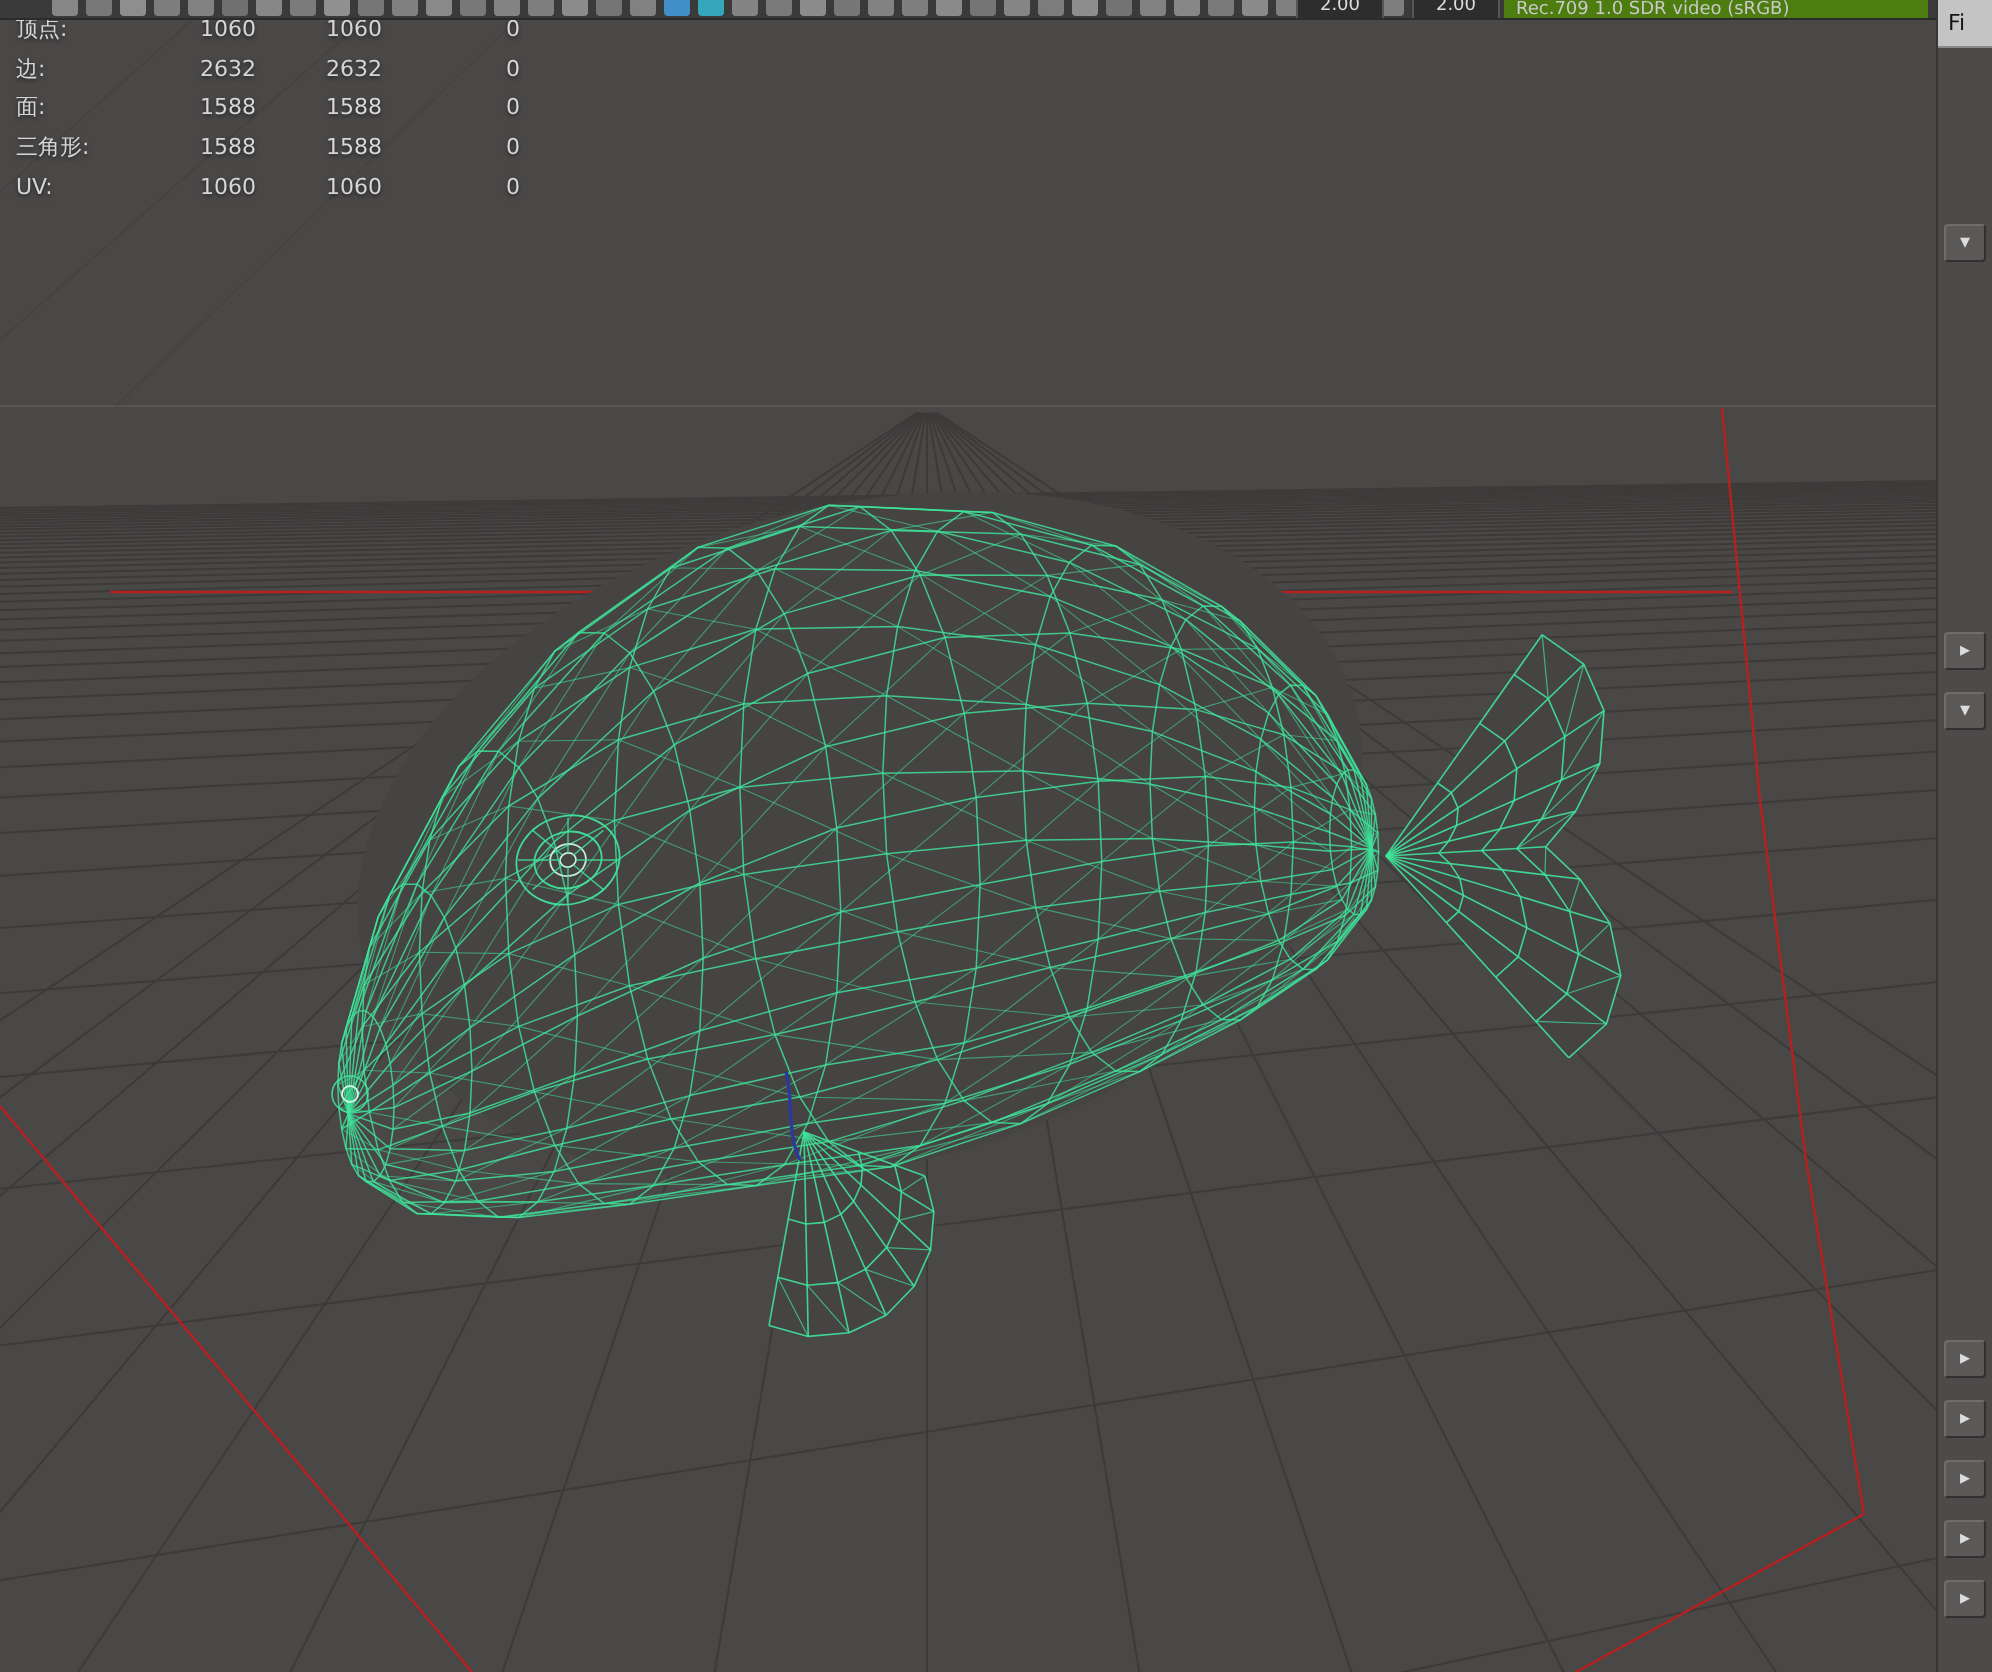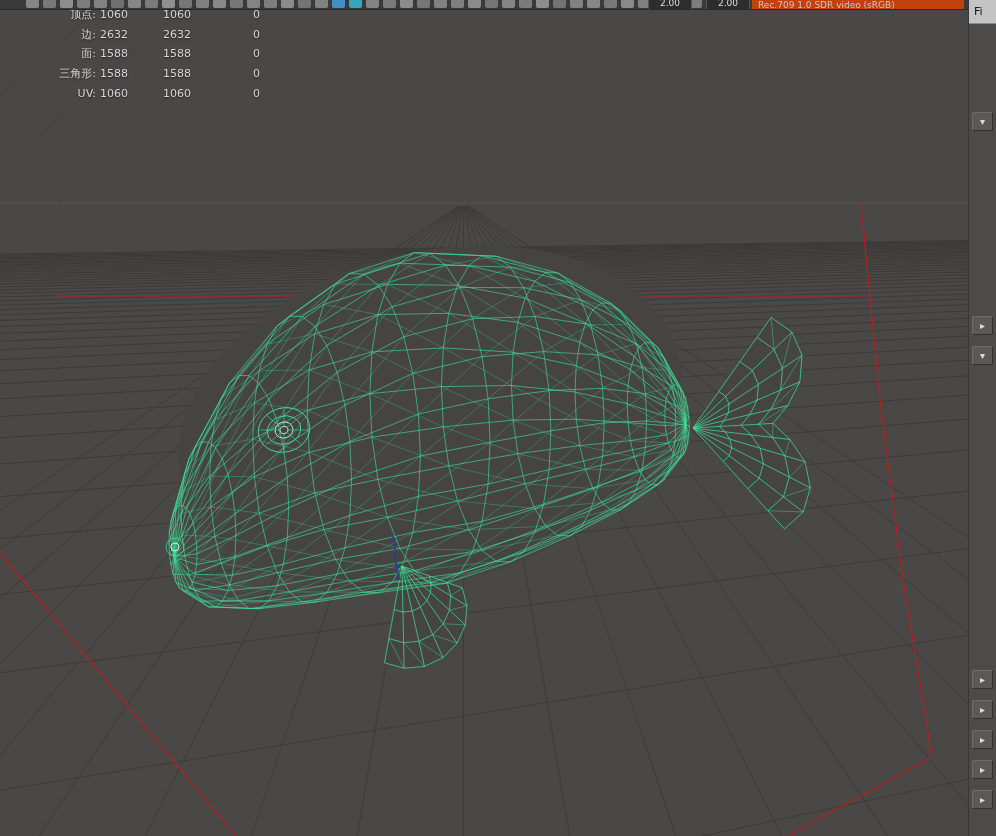--- a/index.html
+++ b/index.html
@@ -6,27 +6,27 @@
   html,body{width:996px;height:836px;overflow:hidden;background:#4a4747;
     font-family:"DejaVu Sans","Liberation Sans",sans-serif}
   #stage{position:relative;width:996px;height:836px;background:#4a4747}
   #scene{position:absolute;left:0;top:0}
   
   #toolbar{position:absolute;top:0;left:0;width:968px;height:10px;background:#3a3a3a;
     border-bottom:1px solid #2b2b2b;overflow:hidden;z-index:5}
   .tb-icon{position:absolute;top:-7px;width:13px;height:15px;border-radius:2px;opacity:.9}
   .tb-val{position:absolute;top:-3px;width:44px;height:13px;background:#2d2d2d;border:1px solid #565656;
     color:#ddd;font-size:9px;line-height:11px;text-align:center}
-  #cm-box{position:absolute;left:752px;top:0;width:212px;height:16px;background:#c2410c;
+  #cm-box{position:absolute;left:752px;top:0;width:212px;height:16px;background:#4d7c0f;
     color:#c9c9c9;font-size:9px;line-height:11px;padding-left:6px;white-space:nowrap;overflow:hidden}
   
   #hud{position:absolute;left:8px;top:5px;z-index:4;color:#d6d6d6;font-size:11px;
     text-shadow:0 1px 2px rgba(0,0,0,.55)}
   .hud-row{display:flex;height:19.6px;align-items:center}
-  .hud-label{width:88px;text-align:right}
+  .hud-label{width:88px;text-align:left}
   .hud-v1{width:32px;text-align:right}
   .hud-v2{width:63px;text-align:right}
   .hud-v3{width:69px;text-align:right}
   
   #rpanel{position:absolute;top:0;right:0;width:28px;height:836px;background:#4d4a4a;
     border-left:1px solid #393636;z-index:6}
   #rtab{height:24px;background:#c4c4c4;color:#151515;font-size:11px;line-height:24px;
     padding-left:5px;border-bottom:1px solid #8a8a8a;overflow:hidden}
   .expander{position:absolute;left:3px;width:21px;height:19px;background:#5b5858;
     border:1px solid #706c6c;border-bottom-color:#323030;border-right-color:#323030;

